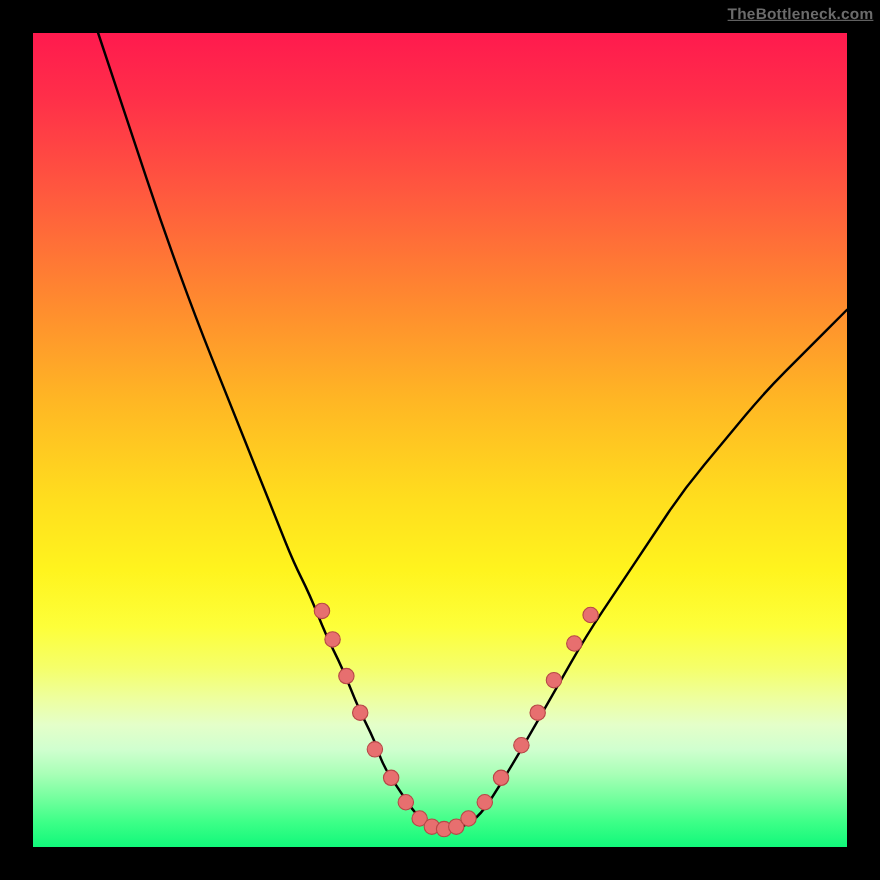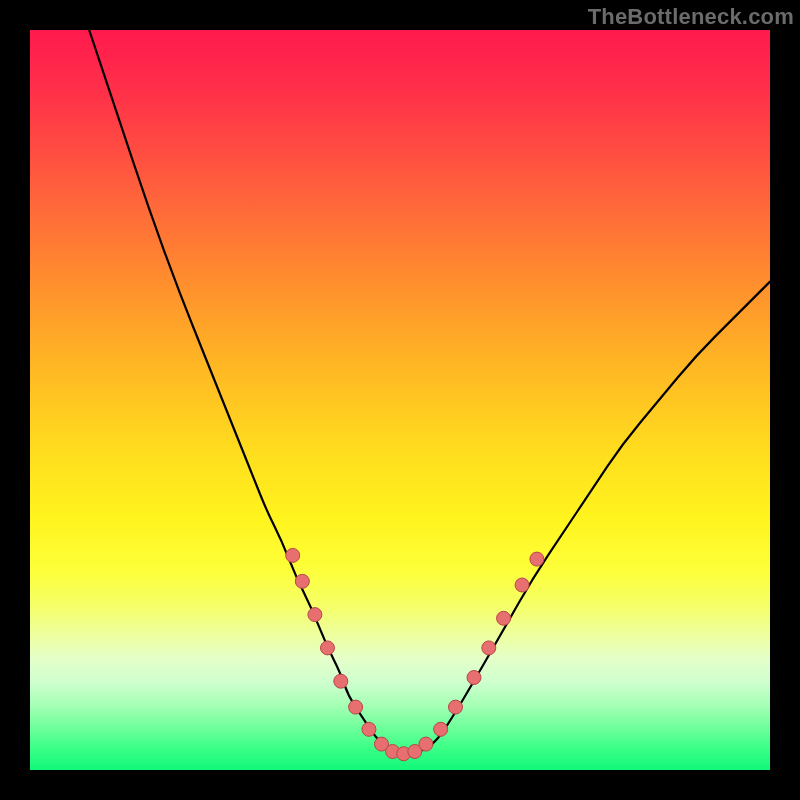--- a/index.html
+++ b/index.html
@@ -43,25 +43,26 @@
       #a9ffb7 91%,
       #74ff9e 94%,
       #3cff87 97%,
       #11f87a 100%
     );
   }
   .watermark {
     position: absolute;
     top: 4px;
     right: 6px;
-    font-size: 22px;
+    font-size: 14px;
     font-weight: 600;
     color: #6b6b6b;
     letter-spacing: 0.2px;
     user-select: none;
+    text-decoration: underline;
   }
   svg.curve-layer {
     position: absolute;
     left: 30px;
     top: 30px;
     width: 740px;
     height: 740px;
     overflow: visible;
   }
 </style>

